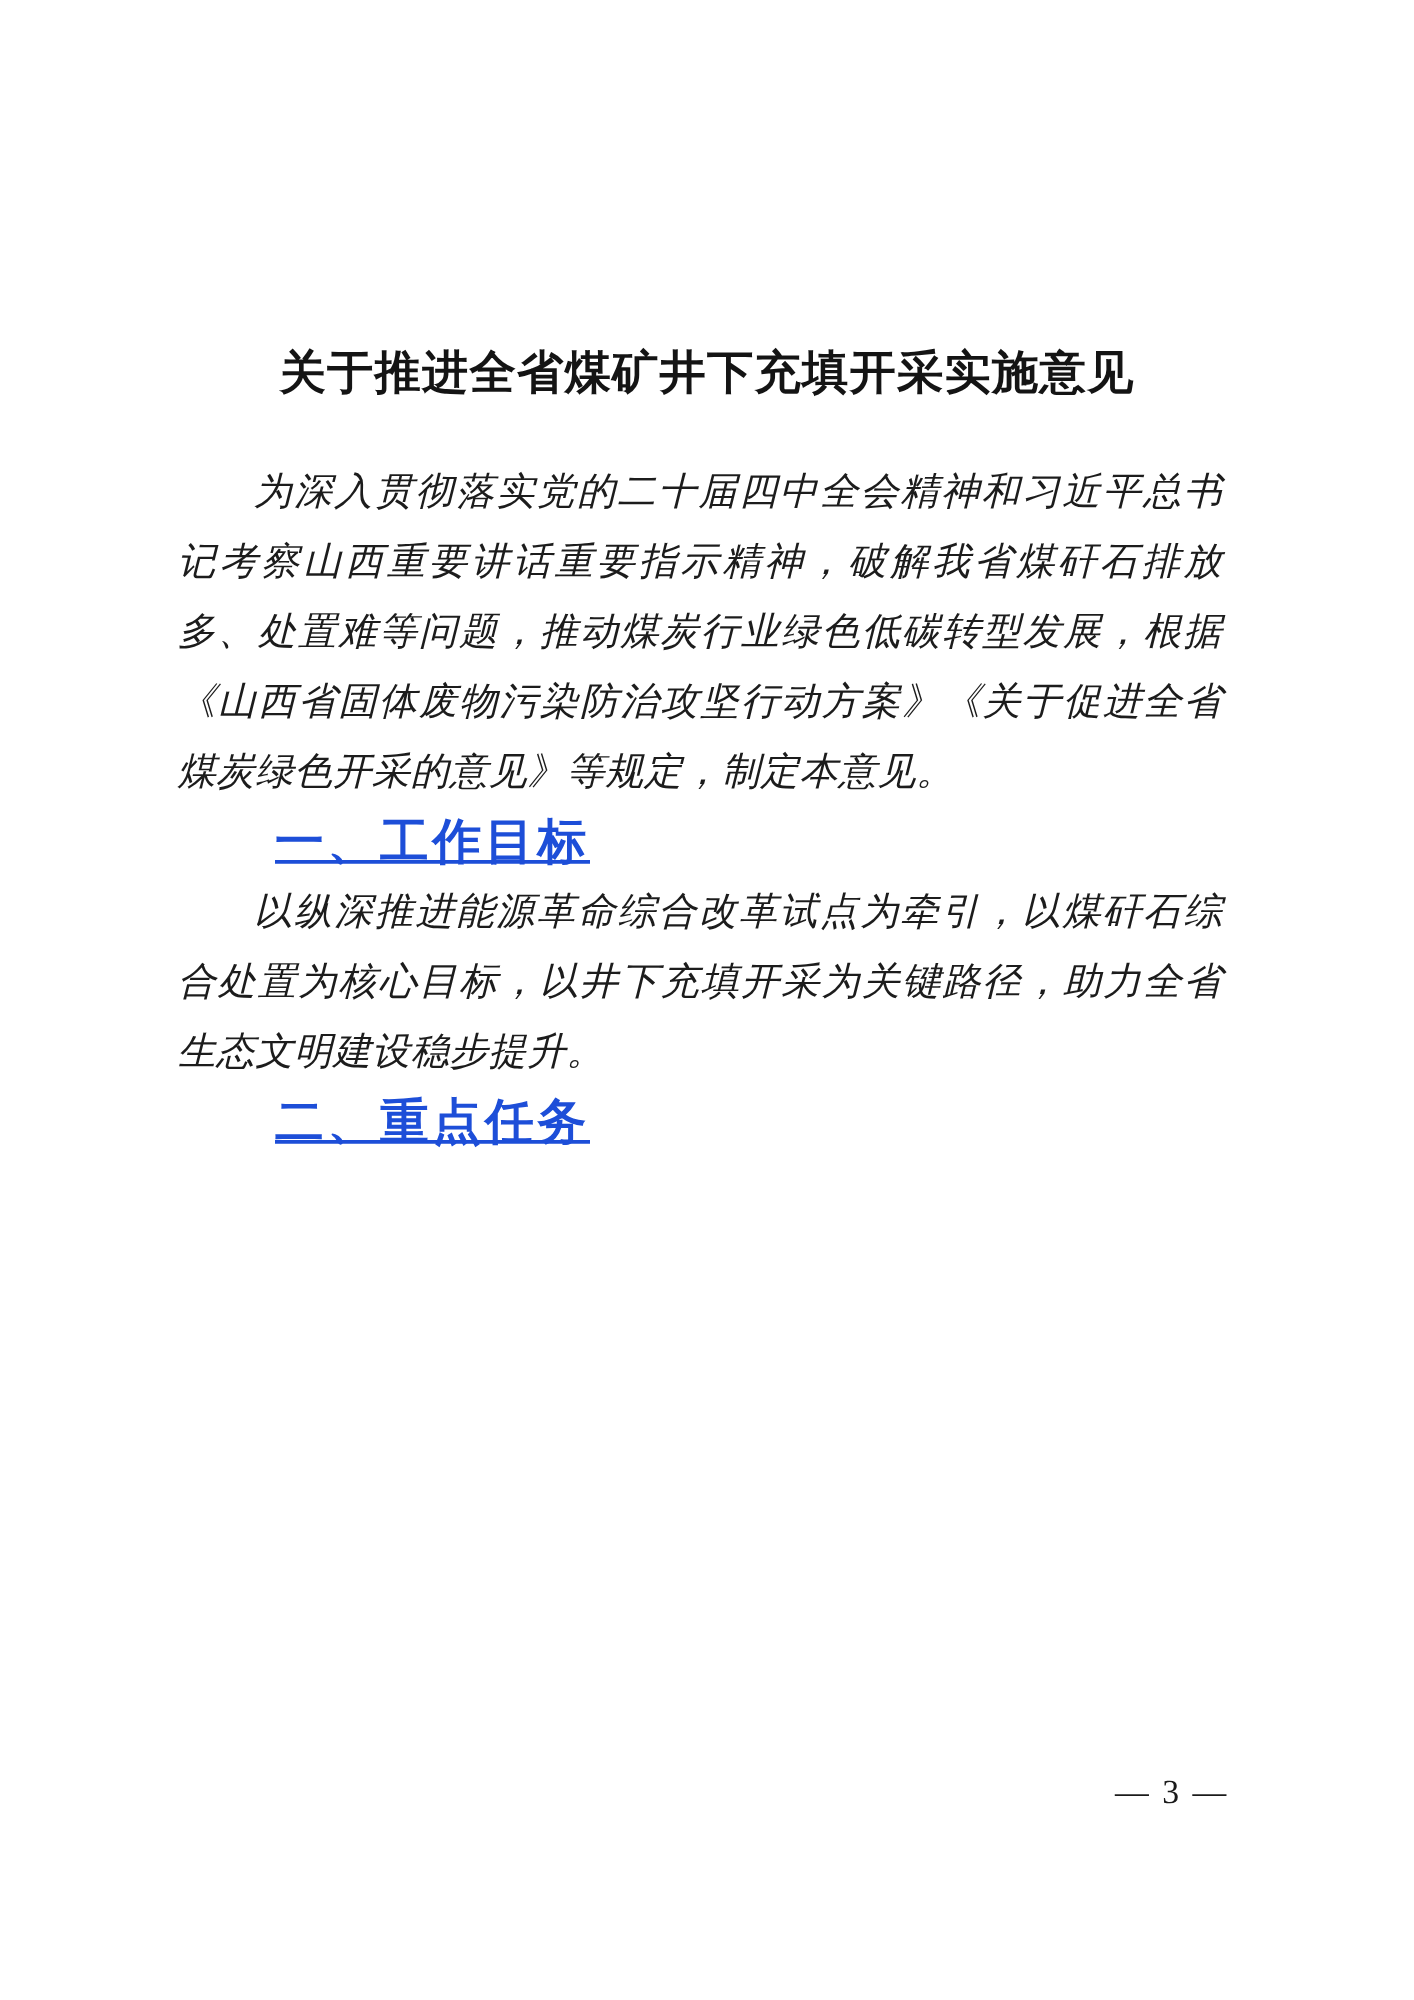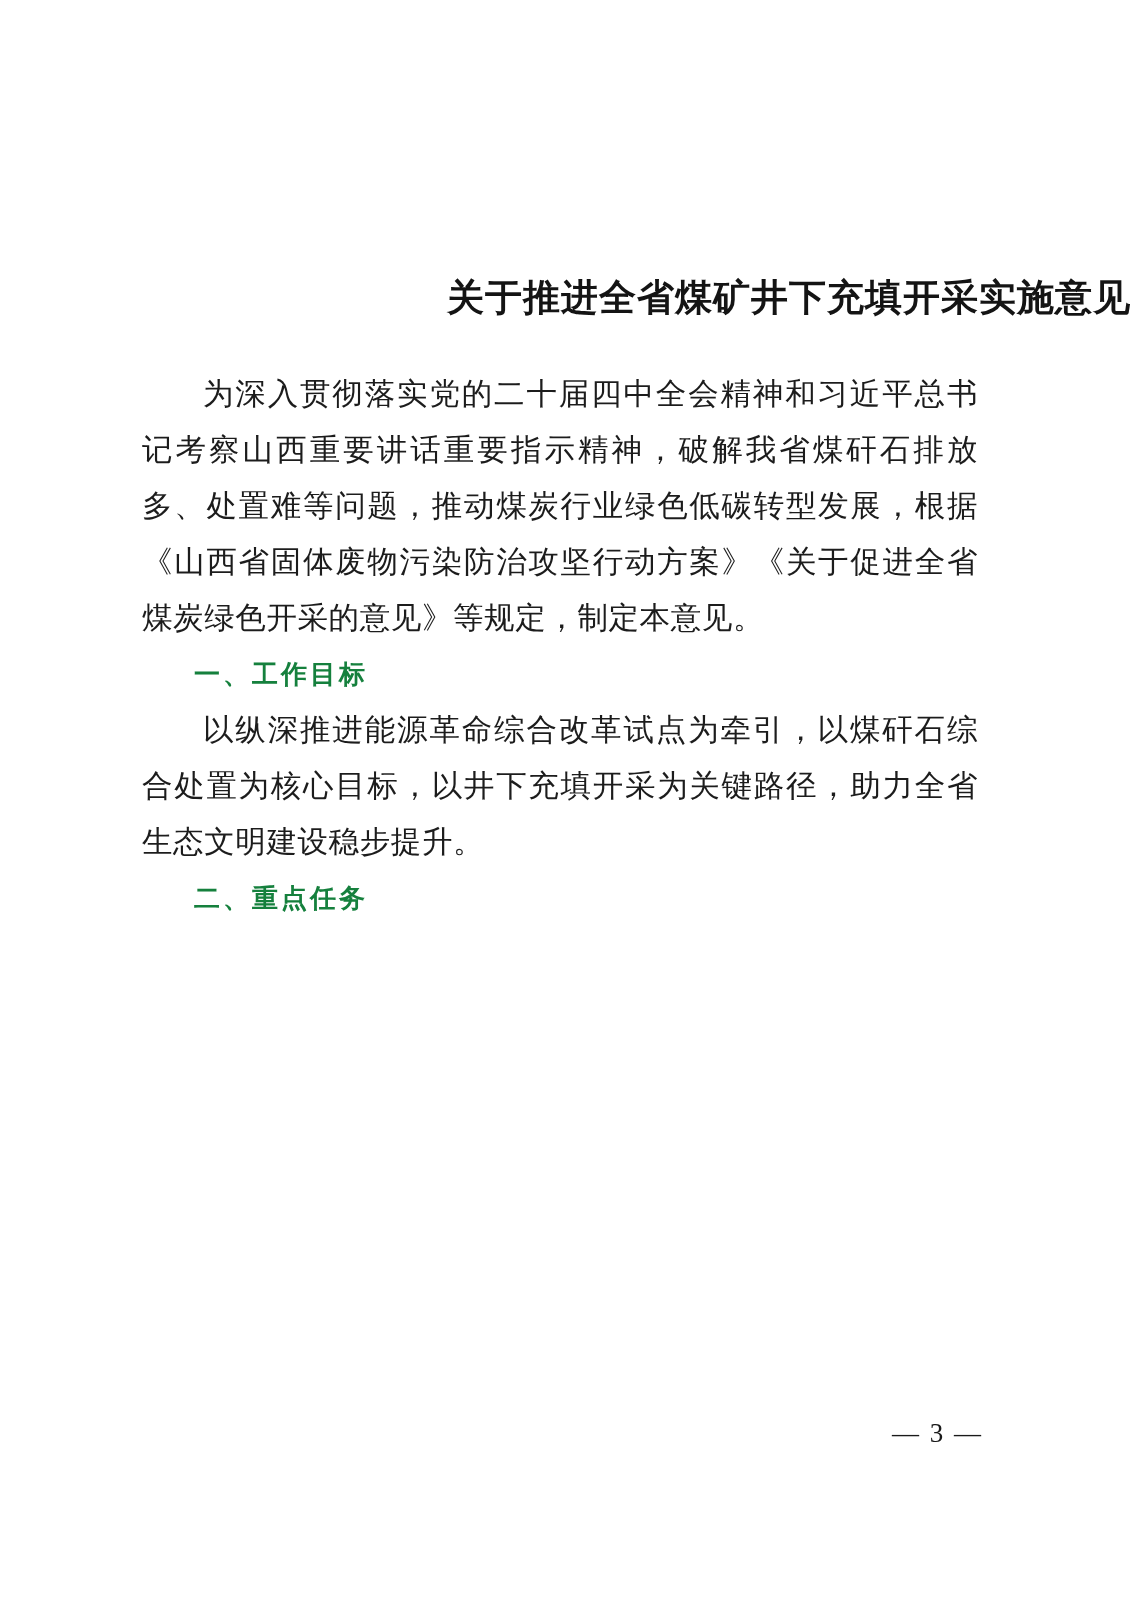--- a/index.html
+++ b/index.html
@@ -24,21 +24,21 @@
     height: 1600px;
     background: #ffffff;
   }
 
   
   .doc-title {
     position: absolute;
     left: 0;
     top: 248px;
     width: 1131px;
-    text-align: right;
+    text-align: center;
     font-family: "DejaVu Serif", "Liberation Serif", serif;
     font-weight: bold;
     font-size: 37px;
     letter-spacing: 1px;
     color: #141414;
     white-space: nowrap;
   }
 
   
   .body-block {
@@ -52,36 +52,38 @@
     margin: 0 0 0 0;
     font-size: 30.5px;
     line-height: 56px;
     text-align: justify;
     text-justify: inter-character;
     text-align-last: left;
     letter-spacing: 0.6px;
     color: #1c1c1c;
     font-family: "DejaVu Serif", "Liberation Serif", serif;
     text-indent: 2em;
+    font-style: italic;
   }
 
   .para .lat {
     font-family: "Liberation Serif", "DejaVu Serif", serif;
     letter-spacing: 0;
   }
 
   .heading {
     margin: 0;
-    font-size: 26px;
+    font-size: 39px;
     line-height: 56px;
     font-weight: bold;
     letter-spacing: 3px;
     text-indent: 2em;
-    color: #15803d;
+    color: #1d4ed8;
     font-family: "DejaVu Sans", "Liberation Sans", sans-serif;
+    text-decoration: underline;
   }
 
   
   .page-footer {
     position: absolute;
     right: 148px;
     top: 1418px;
     font-family: "Liberation Serif", "DejaVu Serif", serif;
     font-size: 27px;
     color: #1a1a1a;

